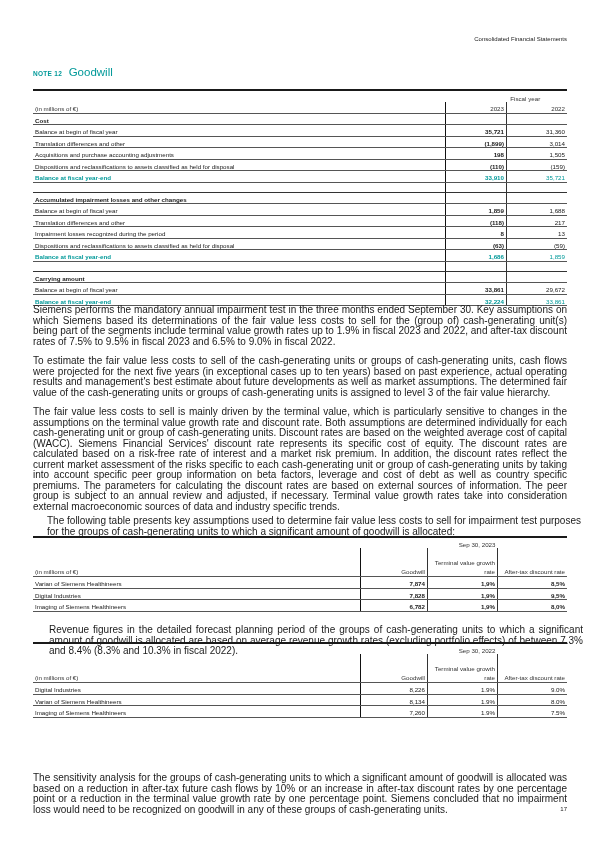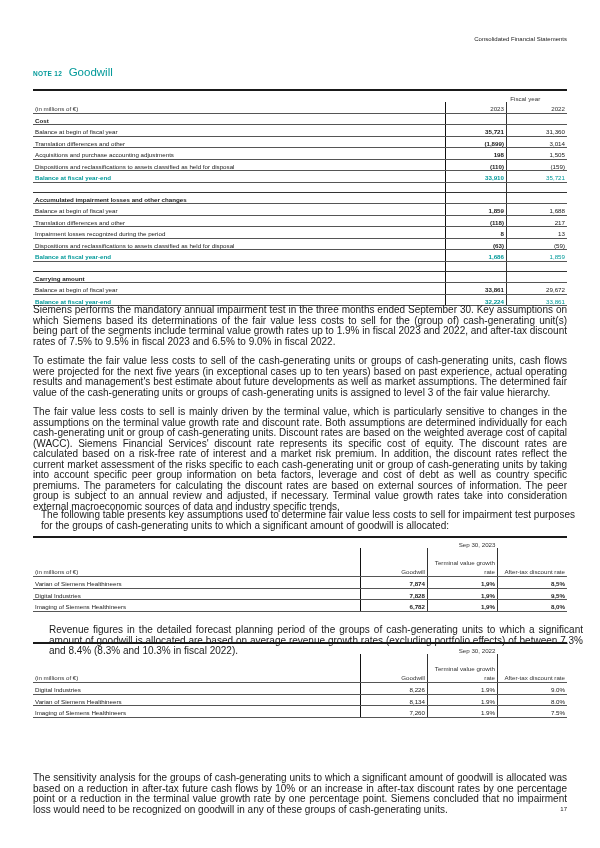--- a/index.html
+++ b/index.html
@@ -156,21 +156,21 @@
         <td class="num c1 b">32,224</td>
         <td class="num c2">33,861</td>
       </tr>
     </tbody>
       </table>
   </div>
 
   <p class="para" style="top:305px;margin:0;">Siemens performs the mandatory annual impairment test in the three months ended September 30. Key assumptions on which Siemens based its determinations of the fair value less costs to sell for the (group of) cash-generating unit(s) being part of the segments include terminal value growth rates up to 1.9% in fiscal 2023 and 2022, and after-tax discount rates of 7.5% to 9.5% in fiscal 2023 and 6.5% to 9.0% in fiscal 2022.</p>
   <p class="para" style="top:356px;margin:0;">To estimate the fair value less costs to sell of the cash-generating units or groups of cash-generating units, cash flows were projected for the next five years (in exceptional cases up to ten years) based on past experience, actual operating results and management's best estimate about future developments as well as market assumptions. The determined fair value of the cash-generating units or groups of cash-generating units is assigned to level 3 of the fair value hierarchy.</p>
   <p class="para" style="top:407px;margin:0;">The fair value less costs to sell is mainly driven by the terminal value, which is particularly sensitive to changes in the assumptions on the terminal value growth rate and discount rate. Both assumptions are determined individually for each cash-generating unit or group of cash-generating units. Discount rates are based on the weighted average cost of capital (WACC). Siemens Financial Services' discount rate represents its specific cost of equity. The discount rates are calculated based on a risk-free rate of interest and a market risk premium. In addition, the discount rates reflect the current market assessment of the risks specific to each cash-generating unit or group of cash-generating units by taking into account specific peer group information on beta factors, leverage and cost of debt as well as country specific premiums. The parameters for calculating the discount rates are based on external sources of information. The peer group is subject to an annual review and adjusted, if necessary. Terminal value growth rates take into consideration external macroeconomic sources of data and industry specific trends.</p>
-  <p class="para" style="top:502px;margin:8px;">The following table presents key assumptions used to determine fair value less costs to sell for impairment test purposes for the groups of cash-generating units to which a significant amount of goodwill is allocated:</p>
+  <p class="para" style="top:502px;margin:14px;">The following table presents key assumptions used to determine fair value less costs to sell for impairment test purposes for the groups of cash-generating units to which a significant amount of goodwill is allocated:</p>
 
   <div class="t2">
     <div class="rule-top"></div>
     <table class="fin ga">
       <tbody>
           <tr class="cap">
         <td></td>
         <td class="gw"></td>
         <td class="num" style="text-align:right;">Sep 30, 2023</td>
         <td class="num"></td>

